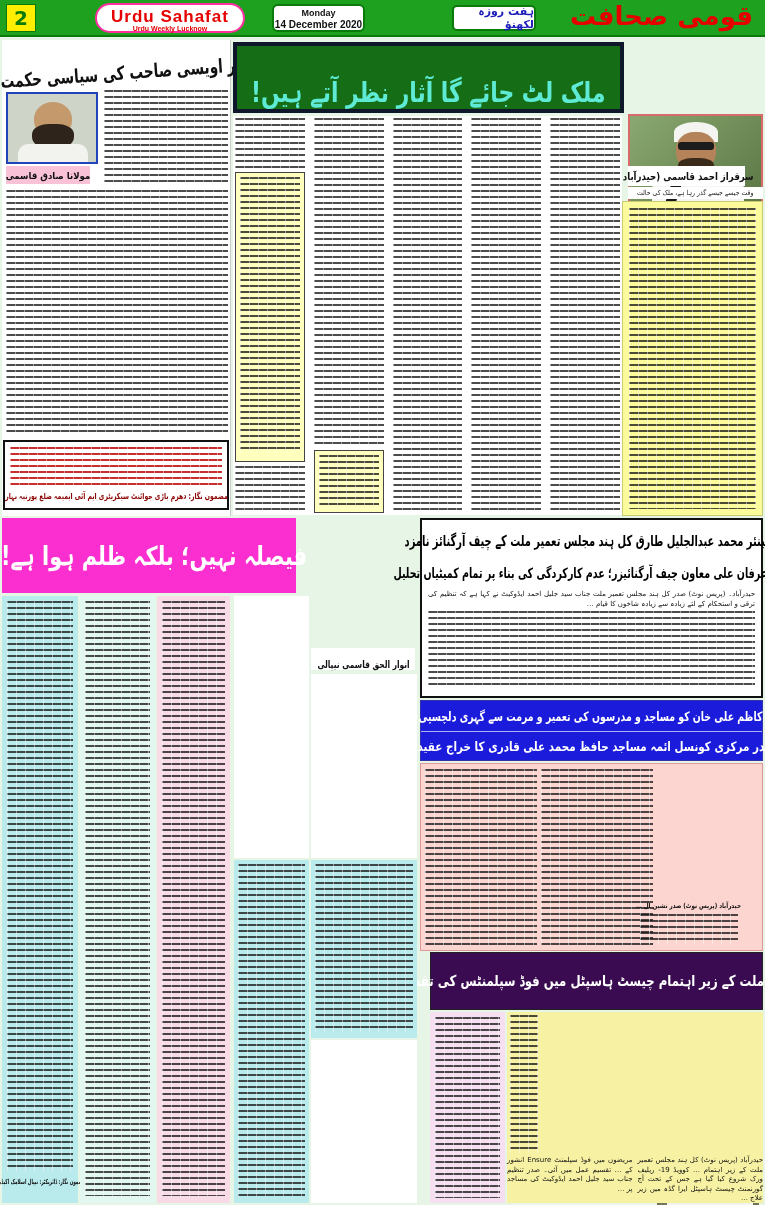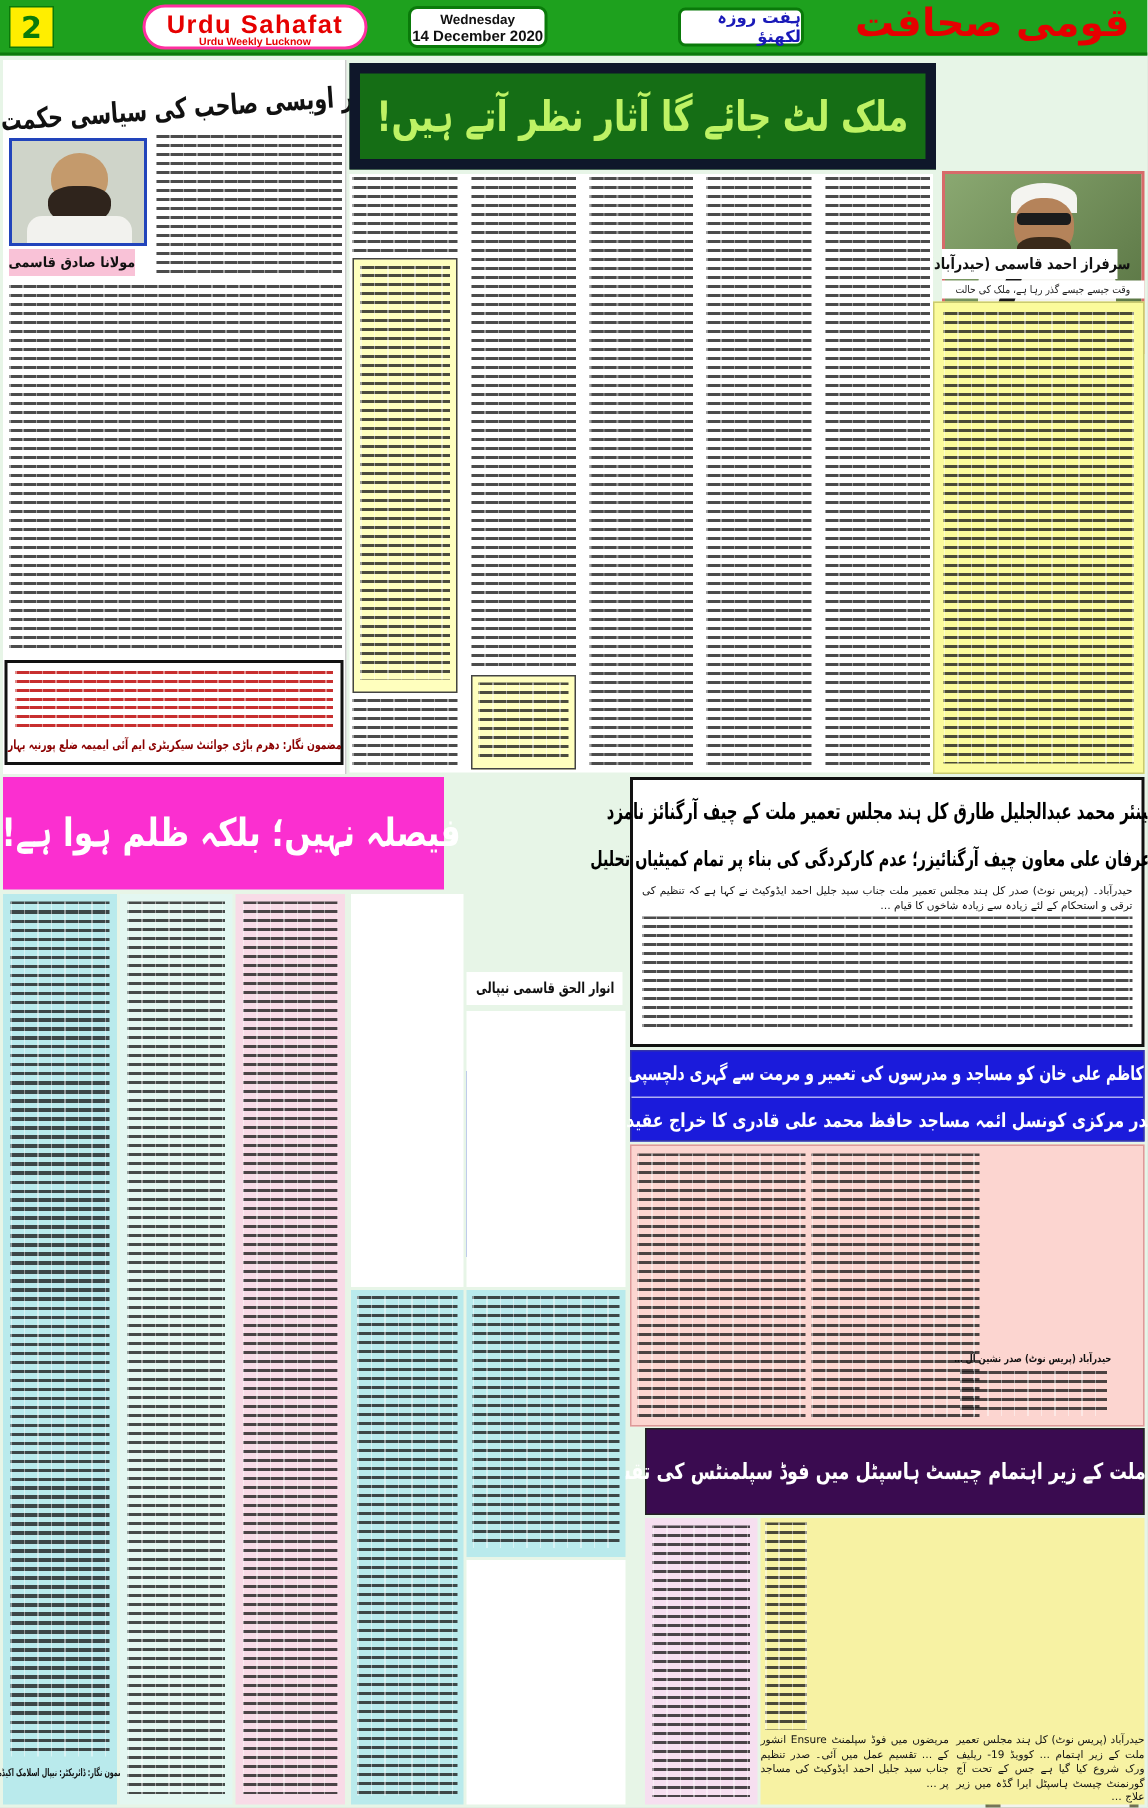--- a/index.html
+++ b/index.html
@@ -21,21 +21,21 @@
   .pageno{background:#ffee00;color:#0a7a0a;font-weight:bold;font-size:20px;border:1px solid #0a7a0a;}
   .logobox{background:#fff;border:2px solid #ff2fa0;border-radius:15px;text-align:center;line-height:1;}
   .logobox .l1{color:#e60000;font-weight:bold;font-size:17px;font-family:"Liberation Sans",sans-serif;letter-spacing:1px;}
   .logobox .l2{color:#e60000;font-weight:bold;font-size:7px;font-family:"Liberation Sans",sans-serif;}
   .datebox{background:#fff;border:2px solid #0a7a0a;border-radius:6px;text-align:center;font-family:"Liberation Sans",sans-serif;line-height:1.25;}
   .datebox .d1{font-size:9px;font-weight:bold;color:#111;}
   .datebox .d2{font-size:10px;font-weight:bold;color:#111;}
   .weeklybox{background:#fff;border:2px solid #0a7a0a;border-radius:5px;color:#1a1ab8;font-size:11px;font-weight:bold;}
   .masthead-ur{color:#e60000;font-size:26px;font-weight:bold;}
   
-  .greenhead{background:#156e15;border:7px solid #0f172a;color:#bef264;}
+  .greenhead{background:#156e15;border:4px solid #0f172a;color:#5eead4;align-items:flex-end;}
   .pinkhead{background:#fb2fd0;color:#fff;}
   .bluehead{background:#1b1bdb;color:#fff;border:1px solid #3333aa;}
   .purplehead{background:#3a0b50;color:#fff;border:1px solid #222;}
   .photo{overflow:hidden;position:relative;}
   .cap{font-weight:bold;color:#111;}
   .ybox{background:#ffffbe;border:1px solid #444;}
   .cols{display:flex;gap:5px;}
   .cols .col{flex:1;display:flex;flex-direction:column;}
   .snip{font-size:7px;line-height:9.5px;color:#111;text-align:justify;}
 </style>
@@ -46,21 +46,21 @@
 
   <div class="abs hdr" style="left:0;top:0;width:765px;height:37px;">
     <div class="abs pageno center" style="left:6px;top:4px;width:30px;height:28px;">
         <span>2</span>
       </div>
     <div class="abs logobox" style="left:95px;top:3px;width:150px;height:30px;padding-top:3px;">
       <div class="l1">Urdu Sahafat</div>
       <div class="l2">Urdu Weekly Lucknow</div>
     </div>
     <div class="abs datebox" style="left:272px;top:4px;width:93px;height:28px;padding-top:2px;">
-      <div class="d1">Wednesday</div>
+      <div class="d1">Monday</div>
       <div class="d2">14 December 2020</div>
     </div>
     <div class="abs weeklybox center rtl" style="left:452px;top:5px;width:84px;height:26px;">
         <span>ہفت روزہ لکھنؤ</span>
       </div>
     <div class="abs masthead-ur rtl" style="right:12px;top:1px;">قومی صحافت</div>
   </div>
 
   <div class="abs" style="left:2px;top:40px;width:229px;height:476px;background:#fff;border-right:1px solid #ccc;"></div>
   <div class="abs center" style="left:3px;top:45px;width:226px;height:56px;transform:rotate(-4deg);">
@@ -133,21 +133,21 @@
   <div class="abs pinkhead center" style="left:2px;top:518px;width:294px;height:75px;">
     <span class="fit rtl" style="font-size:26px;font-weight:bold;transform:scaleX(.8);">فیصلہ نہیں؛ بلکہ ظلم ہوا ہے!!</span>
   </div>
 
   <div class="abs photo" style="left:311px;top:520px;width:104px;height:124px;border:2px solid #2b3bc4;background:#c4f0e7;">
     <div class="abs" style="left:32px;top:8px;width:40px;height:18px;border-radius:50% 50% 0 0;background:#fafaf6;"></div>
     <div class="abs" style="left:34px;top:18px;width:36px;height:36px;border-radius:45%;background:#c09468;"></div>
     <div class="abs" style="left:36px;top:40px;width:32px;height:16px;border-radius:40%;background:#463425;"></div>
     <div class="abs" style="left:12px;top:56px;width:80px;height:68px;border-radius:14px 14px 0 0;background:#f6f6f2;"></div>
   </div>
-  <div class="abs center" style="left:311px;top:648px;width:104px;height:22px;background:#fff;">
+  <div class="abs center" style="left:311px;top:648px;width:104px;height:22px;background:#fff;align-items:flex-end;">
     <span class="fit rtl cap" style="font-size:10px;transform:scaleX(.75);">انوار الحق قاسمی نیپالی</span>
   </div>
 
   <div class="abs" style="left:420px;top:518px;width:343px;height:180px;background:#fff;border:2px solid #111;">
     <div class="center" style="height:34px;margin-top:4px;">
       <span class="fit rtl" style="font-size:15px;font-weight:bold;color:#000;transform:scaleX(.66);">انجینئر محمد عبدالجلیل طارق کل ہند مجلس تعمیر ملت کے چیف آرگنائز نامزد</span>
     </div>
     <div class="center" style="height:30px;">
       <span class="fit rtl" style="font-size:14px;font-weight:bold;color:#000;transform:scaleX(.68);">شیخ عرفان علی معاون چیف آرگنائیزر؛ عدم کارکردگی کی بناء پر تمام کمیٹیاں تحلیل</span>
     </div>

